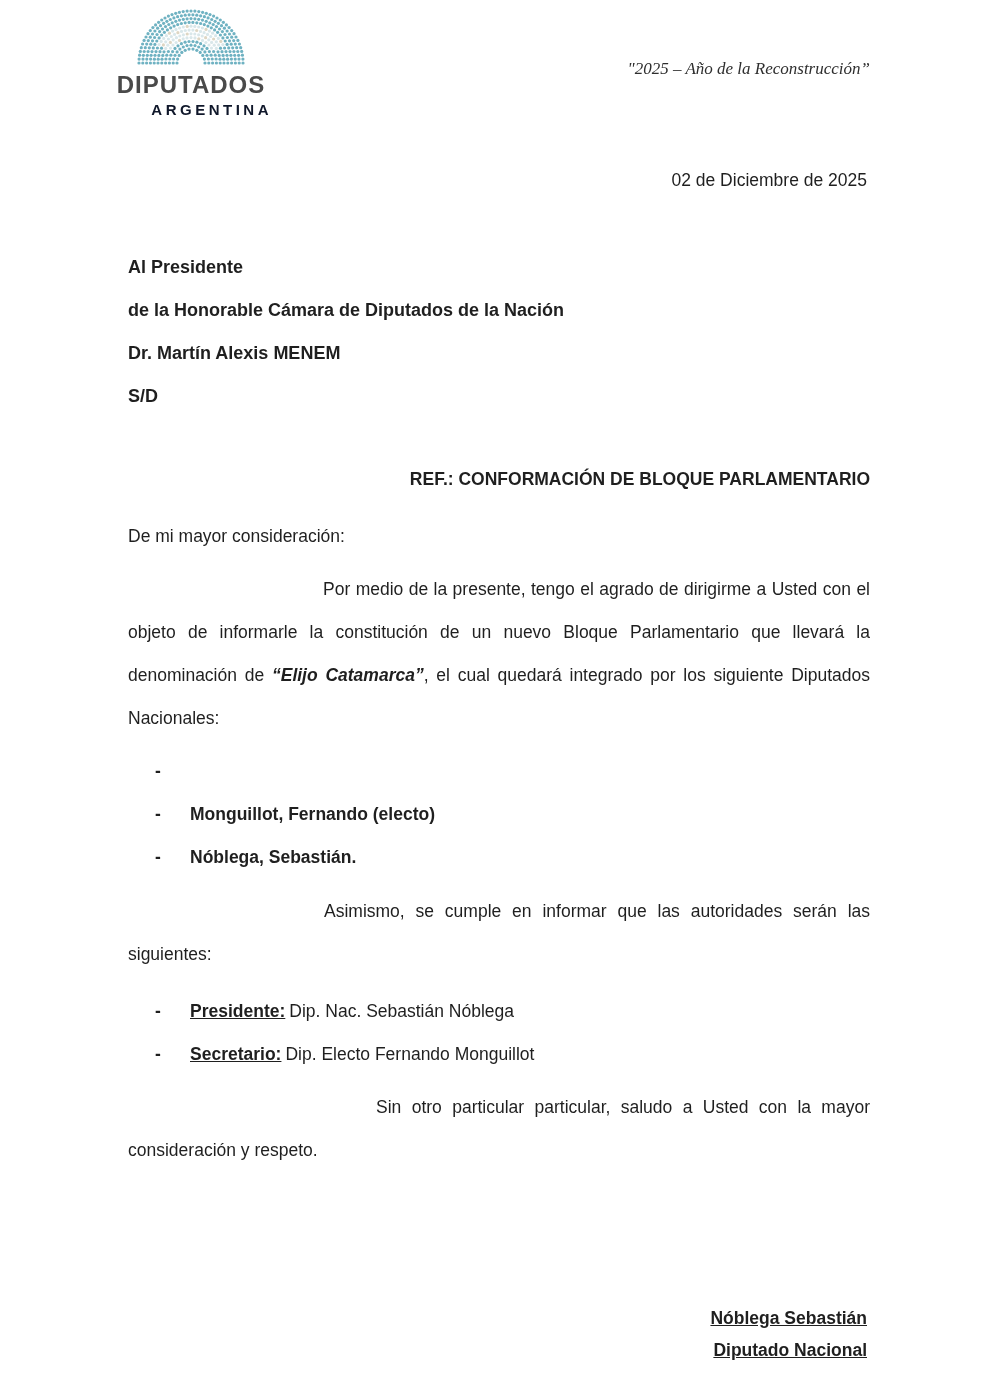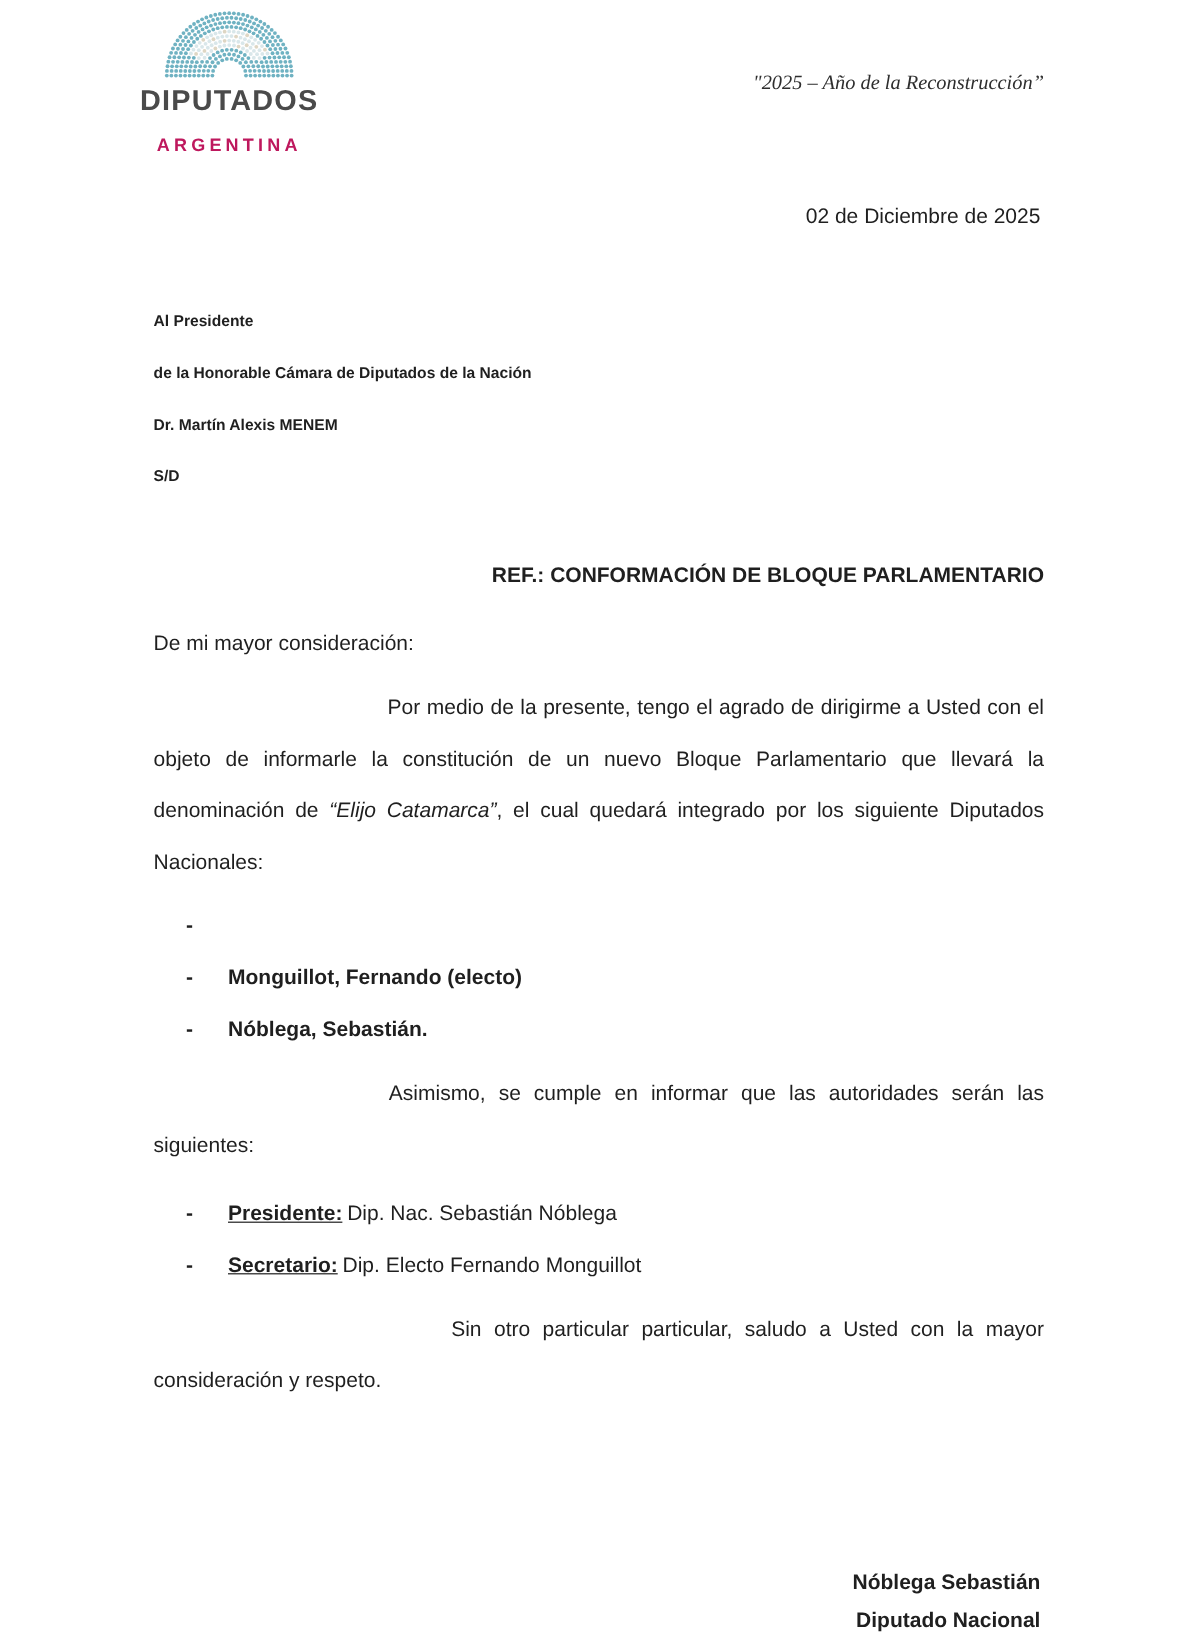--- a/index.html
+++ b/index.html
@@ -13,65 +13,65 @@
   }
 
   
   .logo-block { position:absolute; left:110px; top:6px; width:162px; text-align:center; }
   .logo-svg { display:block; margin:0 auto; }
   .org-name {
     font-size:24px; font-weight:bold; color:#4a4a4a;
     letter-spacing:1px; margin-top:3px;
   }
   .org-subtitle {
-    font-size:15px; font-weight:bold; color:#be185d;
-    letter-spacing:3.5px; margin-top:14px;
+    font-size:15px; font-weight:bold; color:#0f172a;
+    letter-spacing:3.5px; margin-top:2px;text-align:right;
   }
   .motto {
     position:absolute; top:59px; right:122px;
     font-family:"Liberation Serif", serif; font-style:italic;
     font-size:17px; color:#2e2e2e;
   }
 
   .date-line { position:absolute; top:170px; right:125px; font-size:17.5px; }
 
   .recipient {
     position:absolute; left:128px; top:246px;
-    font-size:13px; font-weight:bold; line-height:43px;
+    font-size:18px; font-weight:bold; line-height:43px;
   }
 
   .reference {
     position:absolute; right:122px; top:458px;
     font-size:17.5px; font-weight:bold; line-height:43px;
   }
 
   .salutation { position:absolute; left:128px; top:515px; font-size:17.5px; line-height:43px; }
 
   .para {
     position:absolute; left:128px; width:742px; margin:0;
     font-size:17.5px; line-height:43px; text-align:justify;
   }
   .para-intro   { top:568px;  text-indent:195px; }
   .para-middle  { top:890px;  text-indent:196px; }
   .para-closing { top:1086px; text-indent:248px; }
 
-  .bi { font-weight:normal; font-style:italic; }
+  .bi { font-weight:bold; font-style:italic; }
 
   .list { position:absolute; left:155px; font-size:17.5px; line-height:43px; }
   .members-list { top:750px; }
   .authorities-list { top:990px; }
   .list-row { display:flex; }
   .bullet { width:35px; font-weight:bold; flex:none; }
   .member-name { font-weight:bold; }
   .auth-role { font-weight:bold;text-decoration:underline; }
   .auth-detail { margin-left:4px; }
 
   .signature {
     position:absolute; right:125px; top:1302px;
-    font-size:17.5px; font-weight:bold; line-height:32px; text-align:right;
+    font-size:17.5px; font-weight:bold; line-height:32px; text-align:right;text-decoration:underline;
   }
 </style>
 </head>
 <body>
 
 <div class="page">
 
   <div class="logo-block">
     <svg id="logo-svg" class="logo-svg" width="150" height="62" viewBox="0 0 150 62">
         <circle cx="23.0" cy="57.0" r="1.6" fill="#6fb2c2"></circle>

